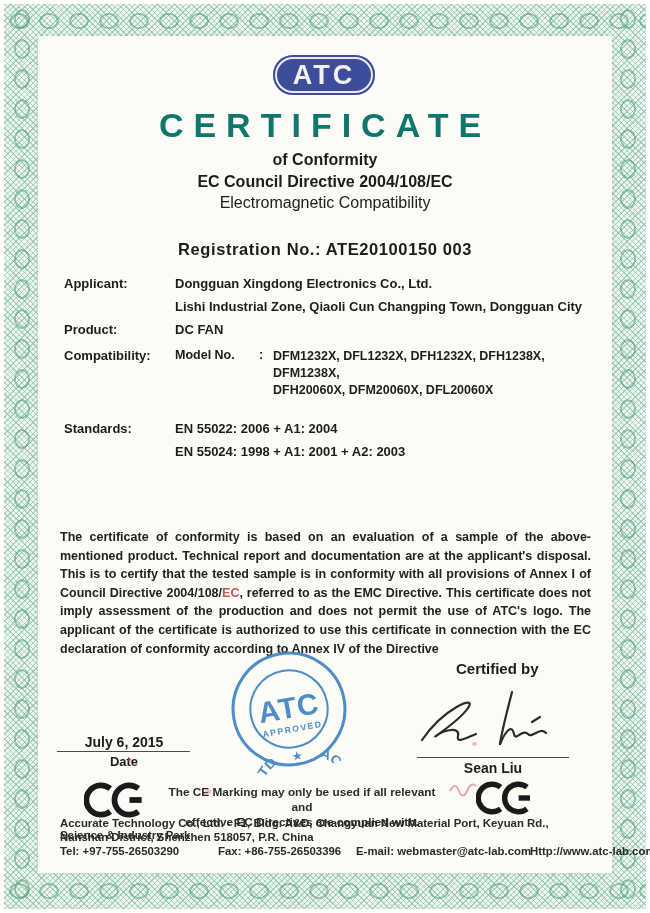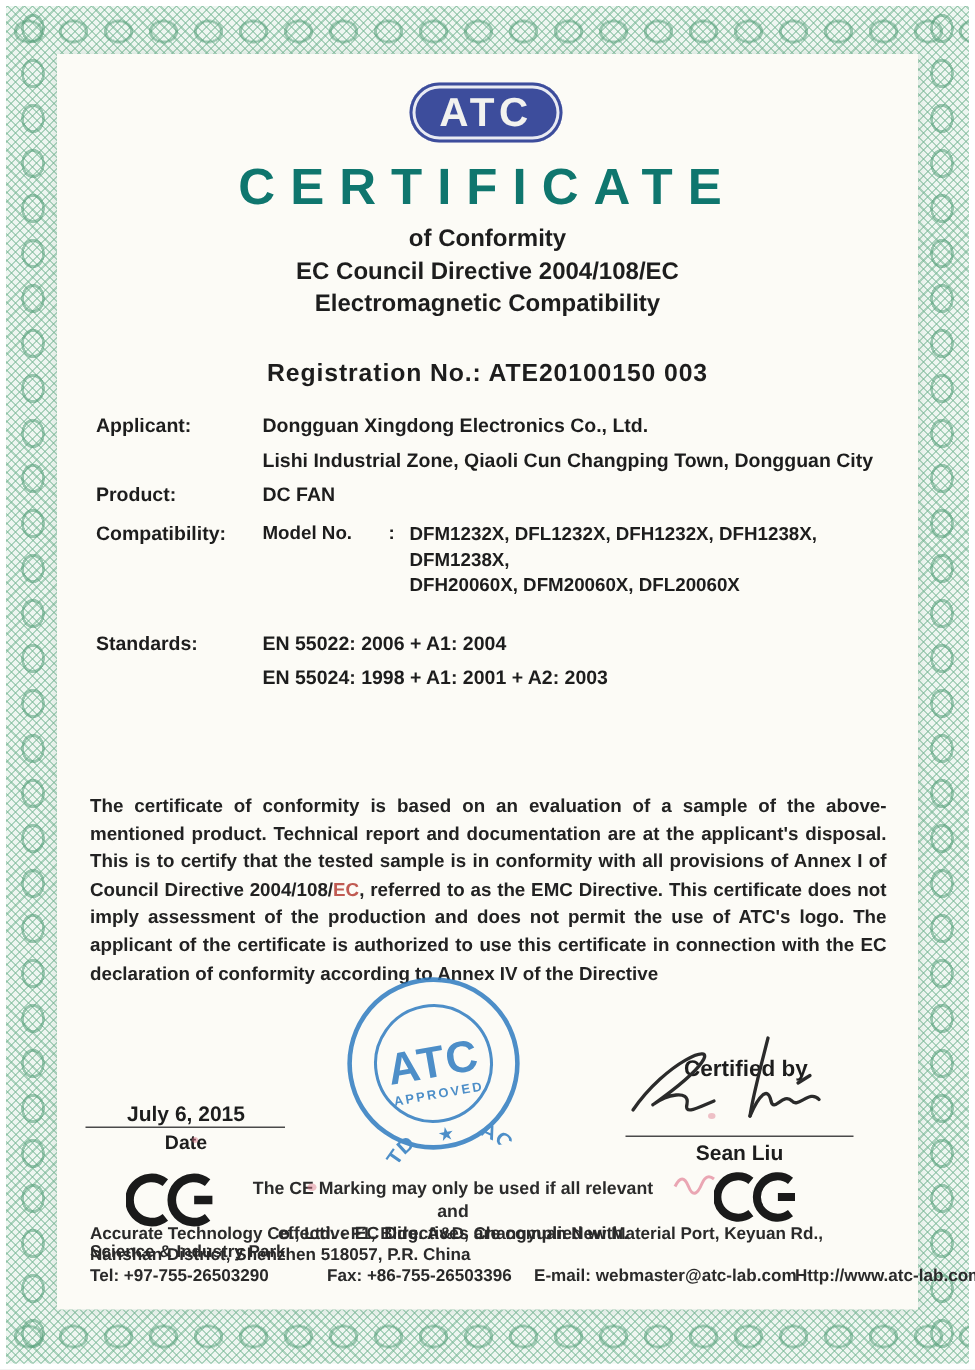--- a/index.html
+++ b/index.html
@@ -36,38 +36,38 @@
   
   .logo-pill{
     left:273px;top:55px;width:102px;height:40px;border-radius:21px;
     background:#3d4d9c;display:flex;align-items:center;justify-content:center;
     box-shadow:inset 0 0 0 2px #3d4d9c, inset 0 0 0 4px #e9ebf3;
   }
   .logo-pill span{color:#f2f2ef;font-weight:bold;font-size:27px;letter-spacing:3px;}
   .title{top:106px;font-size:34px;font-weight:bold;letter-spacing:10px;color:#0f766e;}
   .sub1{top:151px;font-size:16px;font-weight:bold;}
   .sub2{top:173px;font-size:16px;font-weight:bold;}
-  .sub3{top:194px;font-size:16px;font-weight:bold;}
+  .sub3{top:194px;font-size:16px;font-weight:normal;}
   .reg{top:240px;font-size:16.5px;font-weight:bold;letter-spacing:.6px;}
   
   .lbl{left:64px;font-size:13px;font-weight:bold;}
   .val{left:175px;font-size:13px;font-weight:bold;}
   .models{left:175px;top:348px;width:400px;font-size:12.5px;font-weight:bold;display:flex;}
   .models .ml{width:84px;flex:0 0 auto;}
   .models .mc{width:14px;flex:0 0 auto;}
   .models .mv{line-height:17px;}
   
   .para{
     left:60px;top:528px;width:531px;font-size:12.5px;line-height:18.6px;
     font-weight:bold;text-align:justify;color:#222;
   }
   .para .red{color:#c05a52;}
   
   .stamp{left:228px;top:648px;opacity:.85;transform:rotate(-10deg);}
-  .certby{left:456px;top:660px;font-size:15px;font-weight:bold;margin-top:44px;}
+  .certby{left:456px;top:660px;font-size:15px;font-weight:bold;}
   .sig{left:414px;top:690px;}
   .sigline{left:417px;top:757px;width:152px;border-top:1.6px solid #4a4a4a;}
   .signer{left:430px;top:760px;width:126px;text-align:center;font-size:14px;font-weight:bold;}
   .dateval{left:58px;top:734px;width:132px;text-align:center;font-size:14px;font-weight:bold;}
   .dateline{left:57px;top:751px;width:133px;border-top:1.6px solid #4a4a4a;}
   .datelbl{left:58px;top:754px;width:132px;text-align:center;font-size:13px;font-weight:bold;}
   
   .ce-left{left:84px;top:779px;}
   .ce-right{left:476px;top:775px;}
   .cenote{left:168px;top:785px;width:268px;text-align:center;font-size:11.8px;font-weight:bold;line-height:15px;color:#2b2b2b;}

